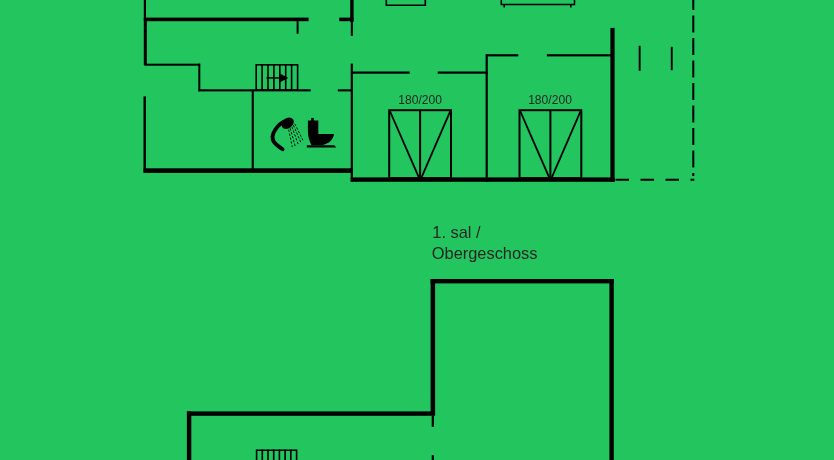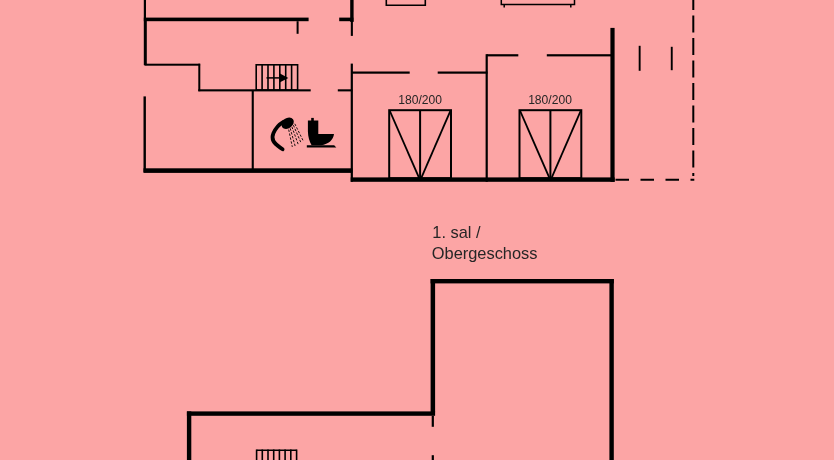--- a/index.html
+++ b/index.html
@@ -1,16 +1,16 @@
 <!DOCTYPE html>
 <html><head>
 <meta charset="utf-8">
 <style>
   html,body{margin:0;padding:0;background:#ffffff;}
-  .wrap{position:relative;width:834px;height:460px;background:#fca5a5;overflow:hidden;}
+  .wrap{position:relative;width:834px;height:460px;background:#22c55e;overflow:hidden;}
   svg{position:absolute;left:0;top:0;}
   .lbl{font-family:"Liberation Sans",sans-serif;fill:#262626;}
 </style>
 </head>
 <body>
 <div class="wrap">
 <svg width="834" height="460" viewBox="0 0 834 460" fill="none" stroke="none">
 
   <g>
 

